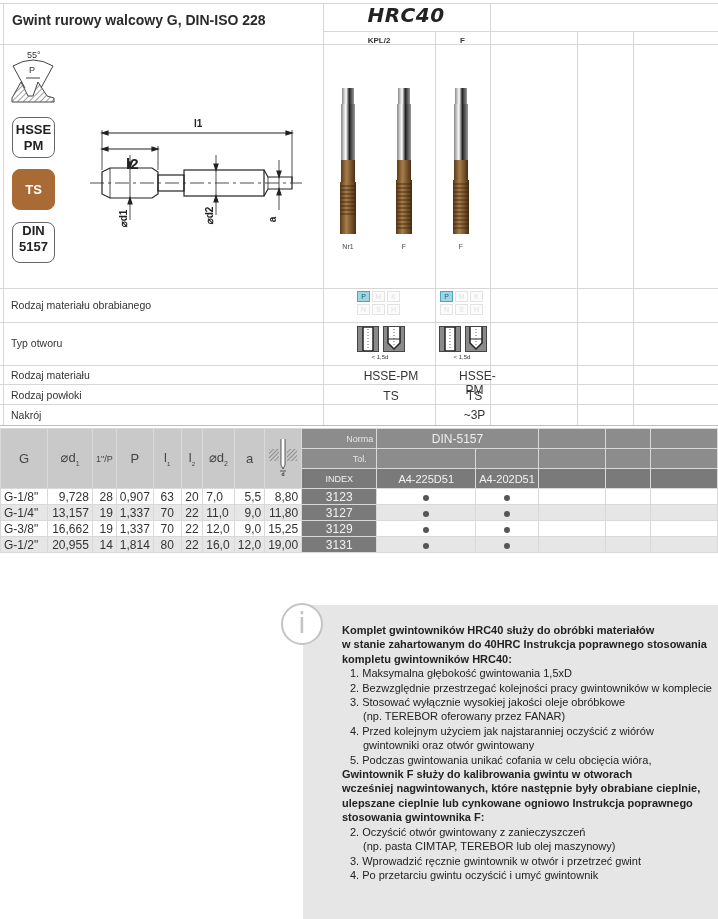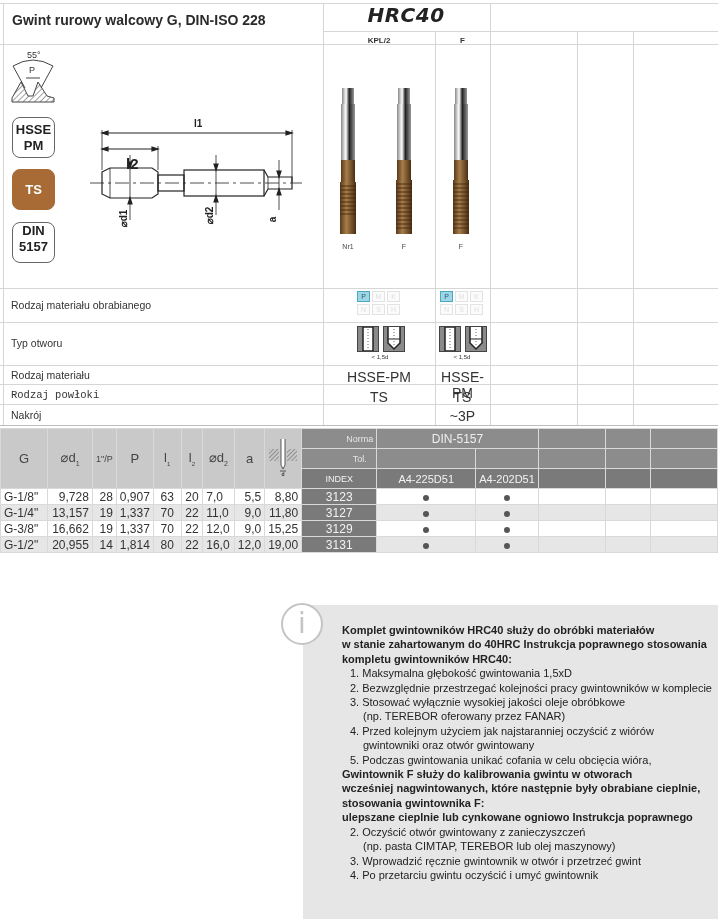--- a/index.html
+++ b/index.html
@@ -10,21 +10,21 @@
 
   
   #title { left: 12px; top: 12px; font-size: 14px; font-weight: bold; color: #2a2a2a; }
   #hrc-title { left: 323px; top: 3px; width: 166px; text-align: center; font-size: 20px; font-weight: bold; font-style: italic; letter-spacing: 0.5px; color: #222; font-family: "DejaVu Sans", sans-serif; }
   .colhead { position: absolute; top: 36px; font-size: 8px; font-weight: bold; text-align: center; color: #333; }
 
   .badge { position: absolute; left: 12px; width: 43px; border: 1.5px solid #666; border-radius: 8px; text-align: center; font-weight: bold; font-size: 13px; line-height: 16px; color: #222; background: #fff; }
   .badge.ts { background: #a86b36; color: #fff; border-color: #a86b36; }
 
   .row-label { position: absolute; left: 11px; font-size: 10.5px; color: #333; }
-  .center-txt { position: absolute; text-align: center; font-size: 14px; color: #333; }
+  .center-txt { position: absolute; text-align: center; font-size: 12px; color: #333; padding-left: 24px; }
 
   .tap-caption { position: absolute; font-size: 7px; color: #444; text-align: center; width: 30px; }
 
   .pmk { position: absolute; display: grid; grid-template-columns: repeat(3, 13px); grid-gap: 2px; }
   .pmk span { width: 13px; height: 11px; border: 1px solid #e3e3e3; font-size: 7px; line-height: 9px; text-align: center; color: #e0e0e0; background: #fbfbfb; }
   .pmk span.on { background: #9fd6e6; border-color: #4aa8c2; color: #1d5d72; }
 
   .holes { position: absolute; display: flex; gap: 4px; }
   .hole { width: 22px; height: 26px; background: #8a8a8a; border: 1px solid #444; position: relative; }
   .hole-cap { position: absolute; font-size: 6px; color: #333; width: 50px; text-align: center; }
@@ -230,21 +230,21 @@
     </g>
   </svg>
 </div>
 <div class="tap-caption" style="left:333px;top:243px;">Nr1</div>
 <div class="tap-caption" style="left:389px;top:243px;">F</div>
 <div class="tap-caption" style="left:446px;top:243px;">F</div>
 
 <div class="row-label" style="top:299px;">Rodzaj materiału obrabianego</div>
 <div class="row-label" style="top:337px;">Typ otworu</div>
 <div class="row-label" style="top:369px;">Rodzaj materiału</div>
-<div class="row-label" style="top:389px;font-family:Liberation Mono, monospace;">Rodzaj powłoki</div>
+<div class="row-label" style="top:389px;">Rodzaj powłoki</div>
 <div class="row-label" style="top:409px;">Nakrój</div>
 
 <div class="pmk" style="left:357px;top:291px;">
   <span class="on">P</span>
   <span>M</span>
   <span>K</span>
   <span>N</span>
   <span>S</span>
   <span>H</span>
 </div>
@@ -448,22 +448,22 @@
       <div class="li">2. Bezwzględnie przestrzegać kolejności pracy gwintowników w komplecie</div>
       <div class="li">3. Stosować wyłącznie wysokiej jakości oleje obróbkowe</div>
       <div class="cont">(np. TEREBOR oferowany przez FANAR)</div>
       <div class="li">4. Przed kolejnym użyciem jak najstaranniej oczyścić z wiórów</div>
       <div class="cont">gwintowniki  oraz otwór gwintowany</div>
       <div class="li">5. Podczas gwintowania unikać cofania w celu obcięcia wióra,</div>
     </div>
   <div class="b">
     <div>Gwintownik F służy do kalibrowania gwintu w otworach</div>
     <div>wcześniej nagwintowanych, które następnie były obrabiane cieplnie,</div>
+    <div>ulepszane cieplnie lub cynkowane ogniowo Instrukcja poprawnego</div>
     <div>stosowania gwintownika F:</div>
-    <div>ulepszane cieplnie lub cynkowane ogniowo Instrukcja poprawnego</div>
   </div>
   <div id="steps-b">
       <div class="li">2. Oczyścić otwór gwintowany z zanieczyszczeń</div>
       <div class="cont">(np. pasta CIMTAP, TEREBOR lub olej maszynowy)</div>
       <div class="li">3. Wprowadzić ręcznie gwintownik w otwór i przetrzeć gwint</div>
       <div class="li">4. Po przetarciu gwintu oczyścić i umyć gwintownik</div>
     </div>
 </div>
 
 </body></html>

